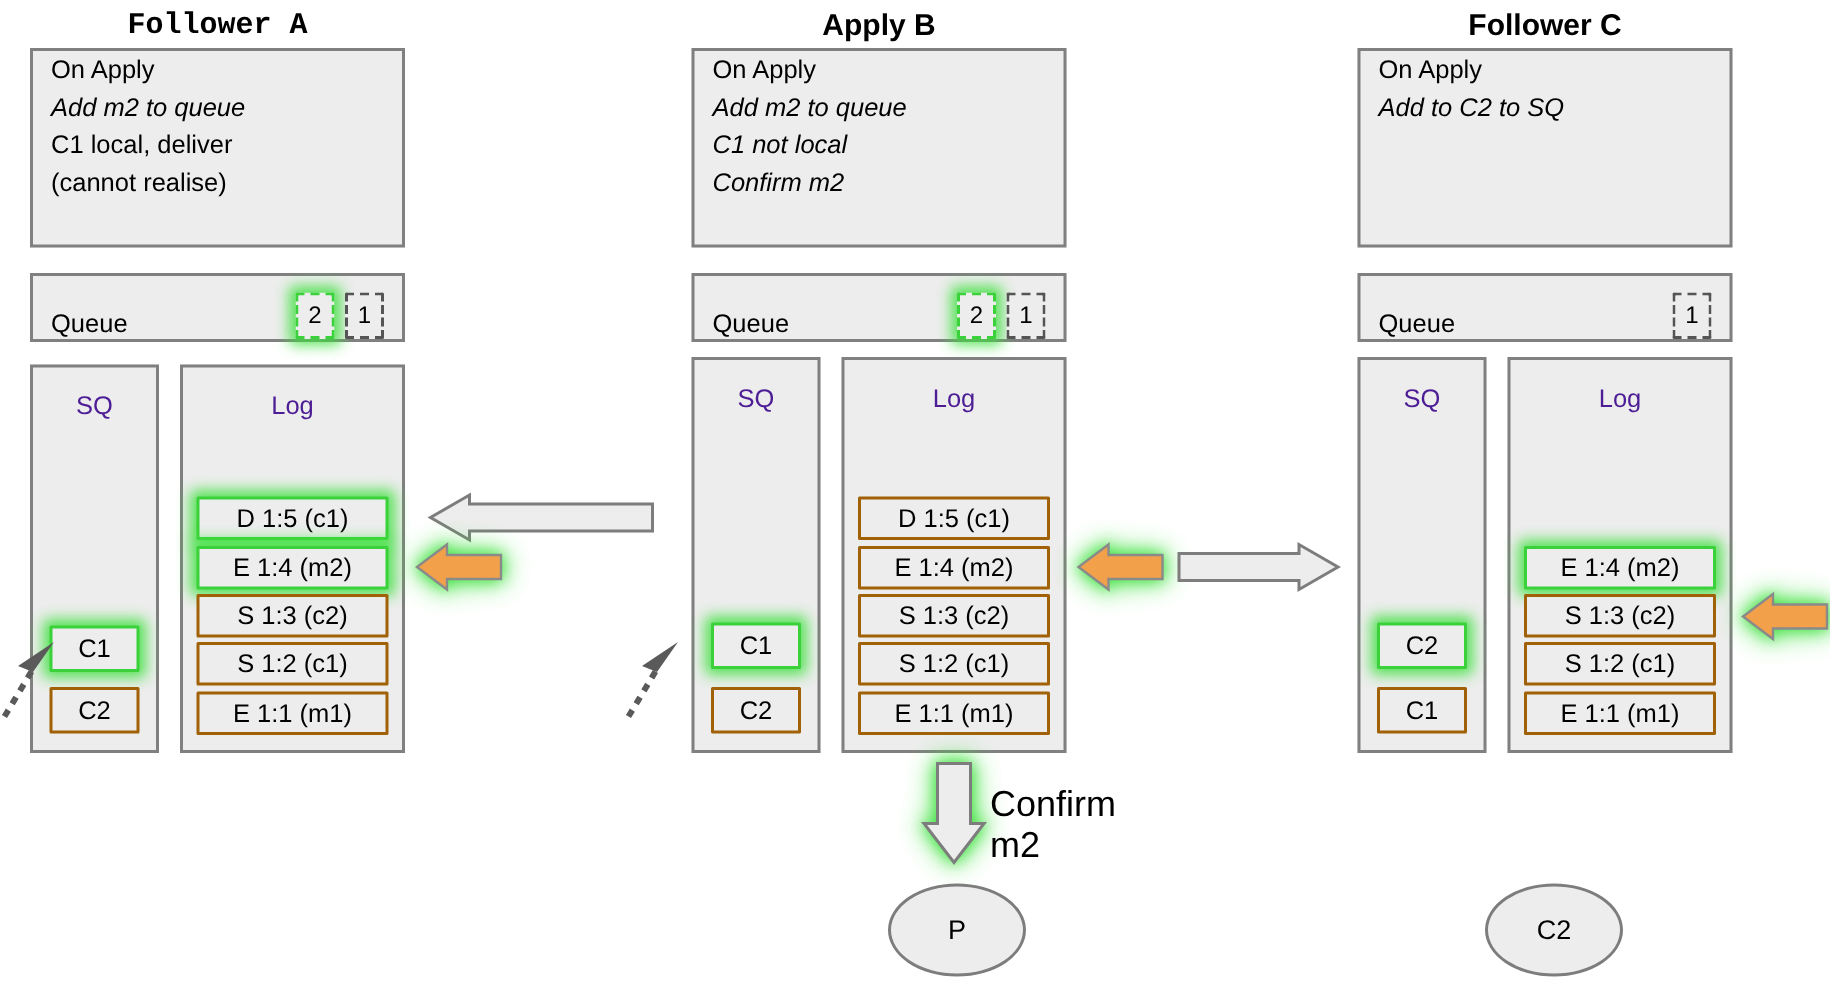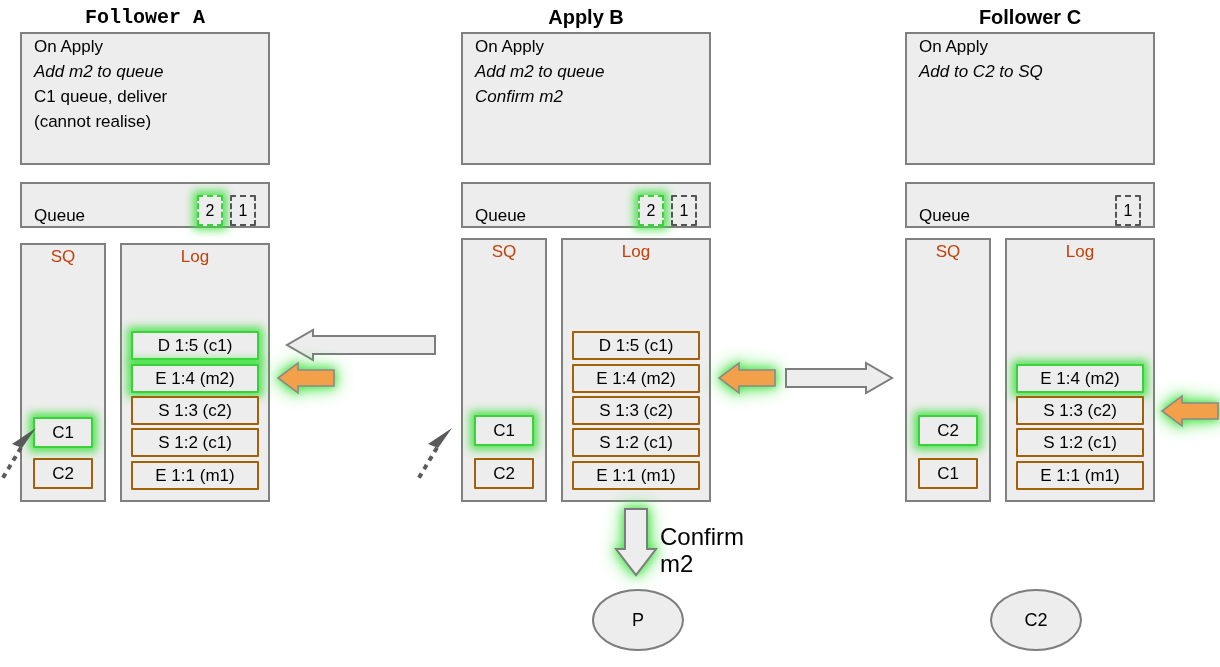--- a/index.html
+++ b/index.html
@@ -33,21 +33,21 @@
     display:flex;align-items:center;justify-content:center;
     font-size:16px;color:#000;box-sizing:border-box;border-radius:1px;
   }
   .qslot.hl{
     border-color:#3ad13a;background:#ededed;
     box-shadow:0 0 9px 4px rgba(60,225,60,.85);
   }
 
   
   .stack-head{
-    text-align:center;font-size:17px;color:#c2410c;padding-top:2px;
+    text-align:center;font-size:17px;color:#4c1d95;padding-top:16px;
   }
   .cell{
     border:2px solid #a16207;background:#ededed;box-sizing:border-box;
     display:flex;align-items:center;justify-content:center;
     font-size:17px;color:#000;border-radius:1px;
   }
   .cell.hl{
     border-color:#3ad13a;
     box-shadow:0 0 9px 4px rgba(60,225,60,.85);
   }
@@ -68,21 +68,21 @@
   .confirm-label{font-size:24px;line-height:27px;color:#000;white-space:pre;}
 </style>
 </head>
 <body>
 
 <div class="abs col-title" style="left:20px;top:6px;width:250px;font-family:Liberation Mono, monospace;">Follower A</div>
 
 <div class="abs panel apply-box" style="left:20px;top:32px;width:250px;height:133px;">
   <div class="apply-line">On Apply</div>
   <div class="apply-line it">Add m2 to queue</div>
-  <div class="apply-line">C1 queue, deliver</div>
+  <div class="apply-line">C1 local, deliver</div>
   <div class="apply-line">(cannot realise)</div>
 </div>
 
 <div class="abs panel queue-box" style="left:20px;top:182px;width:250px;height:46px;">
   <div class="queue-label">Queue</div>
   <div class="queue-slots">
     <div class="qslot hl">2</div>
     <div class="qslot">1</div>
   </div>
 </div>
@@ -105,20 +105,21 @@
 <svg class="arrow-svg" style="left:0px;top:418px;" width="45" height="62" viewBox="0 0 45 62">
   <path d="M4 58 L22 28" stroke="#5a5a5a" stroke-width="4" fill="none" stroke-dasharray="1 9" stroke-linecap="square"></path>
   <path d="M12 26 L36 10 L22 30 Z" fill="#5a5a5a"></path>
 </svg>
 
 <div class="abs col-title" style="left:461px;top:6px;width:250px;">Apply B</div>
 
 <div class="abs panel apply-box" style="left:461px;top:32px;width:250px;height:133px;">
   <div class="apply-line">On Apply</div>
   <div class="apply-line it">Add m2 to queue</div>
+  <div class="apply-line it">C1 not local</div>
   <div class="apply-line it">Confirm m2</div>
 </div>
 
 <div class="abs panel queue-box" style="left:461px;top:182px;width:250px;height:46px;">
   <div class="queue-label">Queue</div>
   <div class="queue-slots">
     <div class="qslot hl">2</div>
     <div class="qslot">1</div>
   </div>
 </div>

